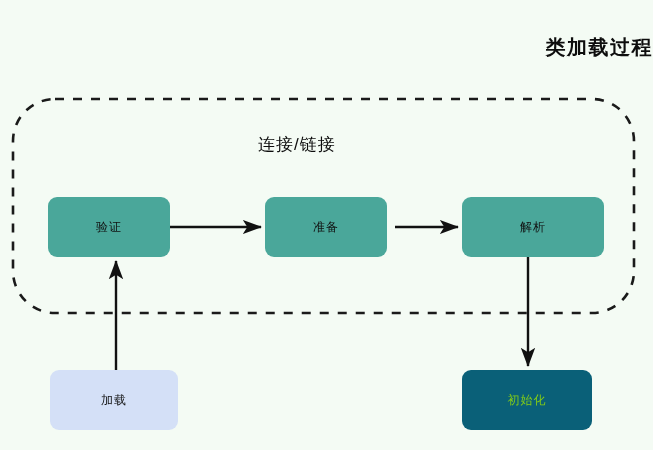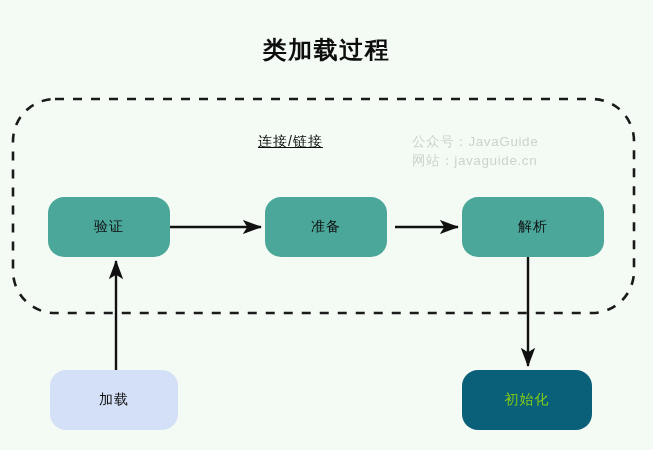--- a/index.html
+++ b/index.html
@@ -24,22 +24,22 @@
     left: 0;
     top: 0;
     width: 653px;
     height: 450px;
   }
   .node {
     position: absolute;
     display: flex;
     align-items: center;
     justify-content: center;
-    border-radius: 16px;
-    font-size: 14px;
+    border-radius: 9px;
+    font-size: 12px;
     letter-spacing: 1px;
     box-sizing: border-box;
     z-index: 3;
   }
   .node-teal {
     background: #4aa79a;
     color: #111111;
   }
   .node-lightblue {
     background: #d4e0f7;
@@ -47,36 +47,35 @@
   }
   .node-darkblue {
     background: #0a6078;
     color: #84cc16;
   }
   #diagram-title {
     position: absolute;
     left: 0;
     top: 34px;
     width: 653px;
-    text-align: center;
-    font-size: 24px;
+    text-align: right;
+    font-size: 20px;
     font-weight: bold;
     color: #0d0d0d;
     letter-spacing: 1.5px;
     z-index: 3;
   }
   #link-group-label {
     position: absolute;
     left: 258px;
     top: 133px;
-    font-size: 14px;
+    font-size: 17px;
     color: #0d0d0d;
     letter-spacing: 1px;
     z-index: 3;
-    text-decoration: underline;
   }
   #watermark {
     position: absolute;
     left: 412px;
     top: 132px;
     font-size: 13.5px;
     line-height: 19px;
     color: #c9d5cb;
     letter-spacing: 0.6px;
     z-index: 3;
@@ -106,24 +105,20 @@
 
     <line x1="395" y1="227" x2="458" y2="227" stroke="#111111" stroke-width="2.4" marker-end="url(#arrowhead)"></line>
 
     <line x1="528" y1="257" x2="528" y2="366" stroke="#111111" stroke-width="2.4" marker-end="url(#arrowhead)"></line>
   </svg>
 
   <div id="diagram-title">类加载过程</div>
 
   <div id="link-group-label">连接/链接</div>
 
-  <div id="watermark">
-    <div>公众号：JavaGuide</div>
-    <div>网站：javaguide.cn</div>
-  </div>
 
   <div class="node node-teal" style="left:48px; top:197px; width:122px; height:60px;">
     <span>验证</span>
   </div>
 
   <div class="node node-teal" style="left:265px; top:197px; width:122px; height:60px;">
     <span>准备</span>
   </div>
 
   <div class="node node-teal" style="left:462px; top:197px; width:142px; height:60px;">

